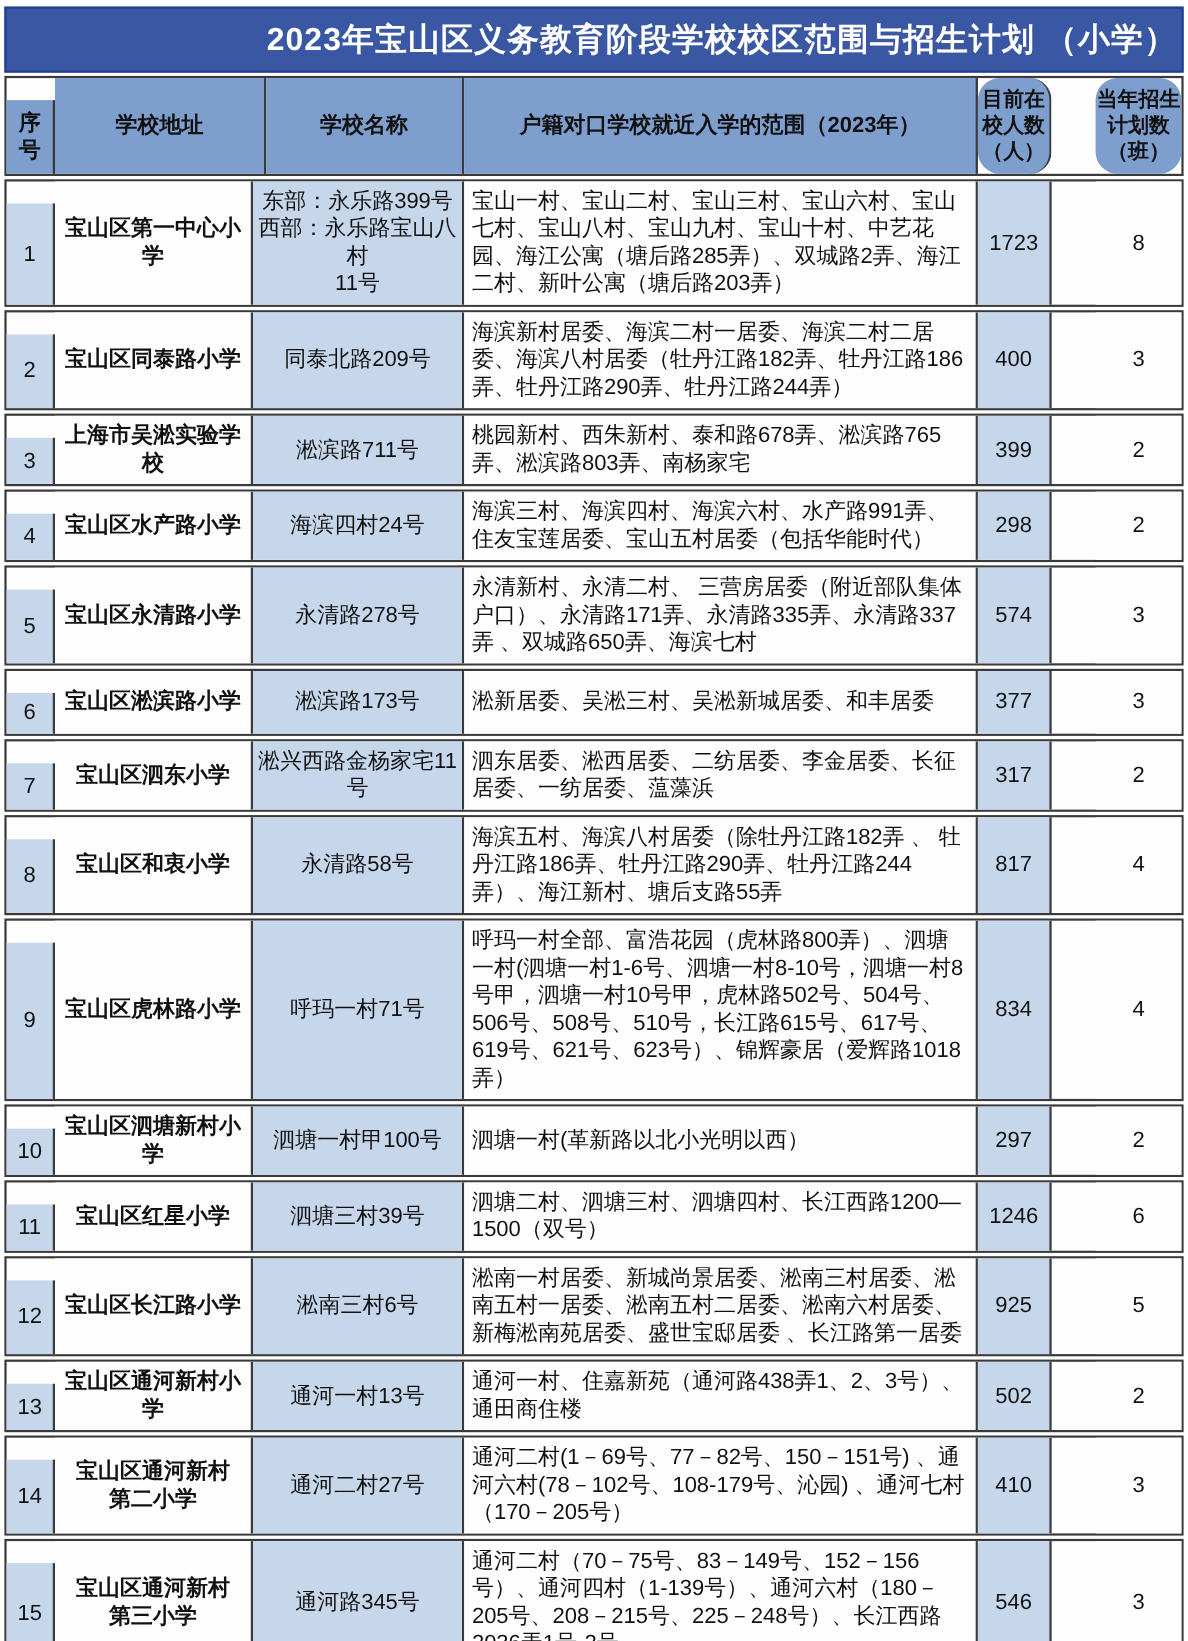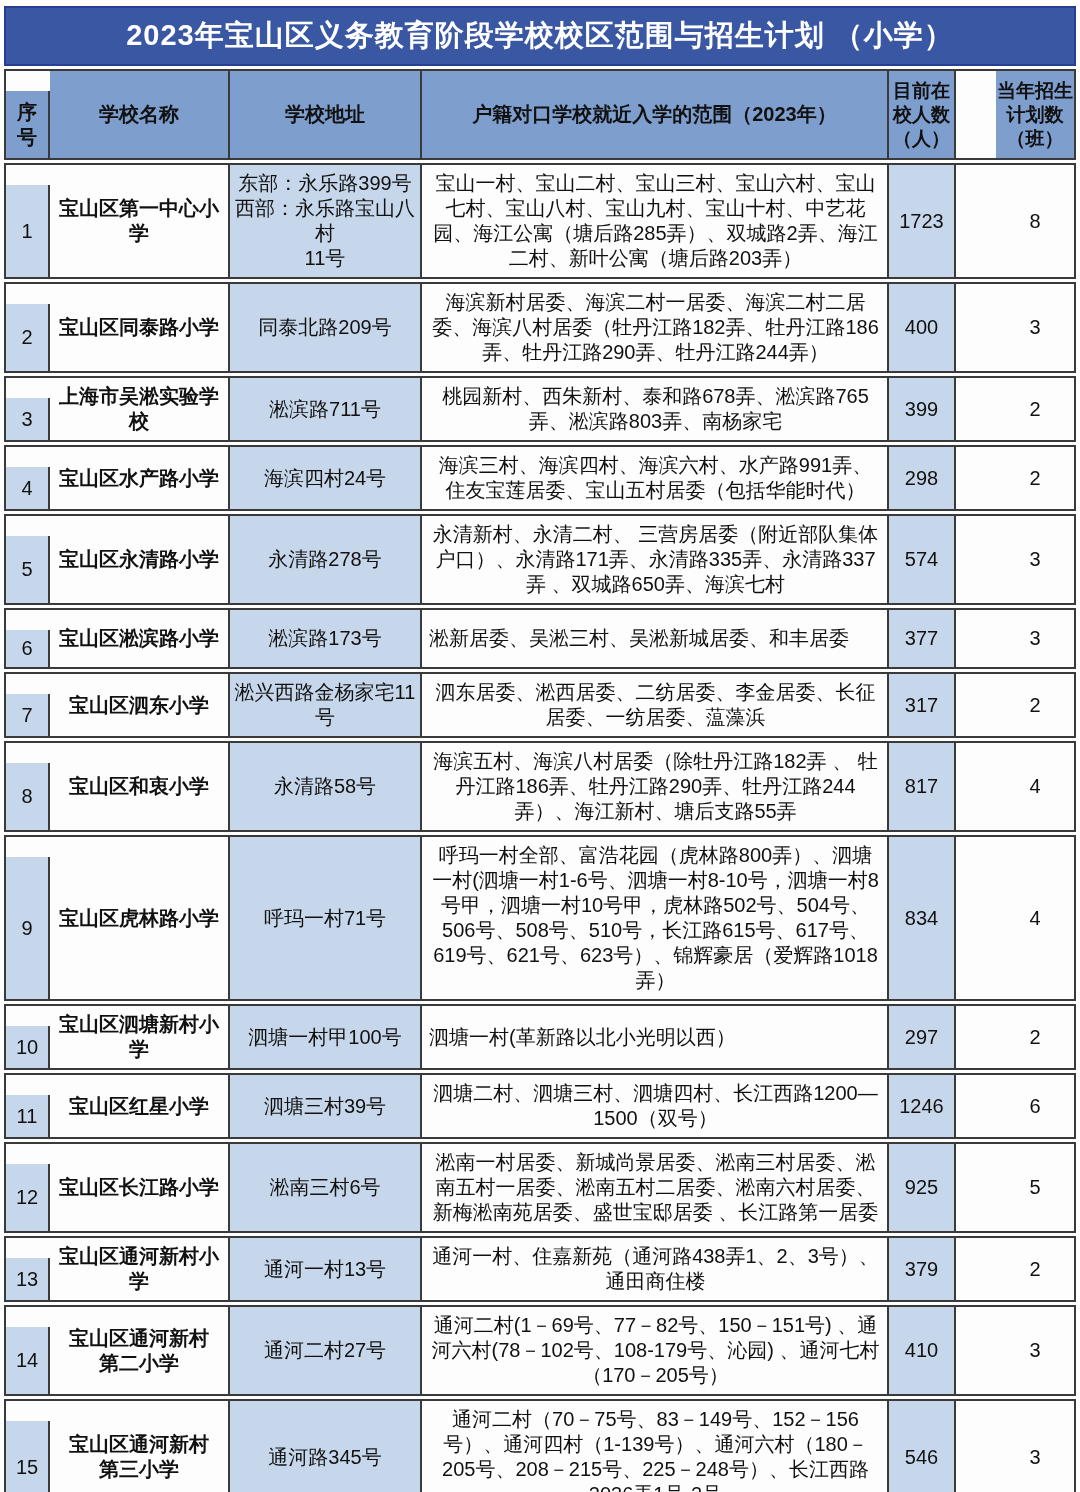--- a/index.html
+++ b/index.html
@@ -19,21 +19,21 @@
     width:1080px;height:1492px;overflow:hidden;
     font-family:"Liberation Sans","DejaVu Sans",sans-serif;
     color:var(--text);
     padding:6px 4px 0 4px;
   }
   .title-bar{
     background:var(--title_bg);
     border:2px solid var(--title_border);
     color:var(--title_text);
     font-size:29px;font-weight:bold;
-    text-align:center;
+    text-align:right;
     padding:8px 4px;
     letter-spacing:1px;
     margin-bottom:3px;
   }
   .t-row{
     display:flex;
     border:2px solid var(--border);
     margin-bottom:3px;
     background:var(--cell_white);
     align-items:stretch;
@@ -44,44 +44,44 @@
     border-right:2px solid var(--border);
     padding:6px 4px;
     font-size:20px;
     line-height:1.25;
     white-space:pre-line;
   }
   .cell:last-child{border-right:none;}
   .c0{flex:0 0 44px;margin-top:20px;}
   .c1{flex:0 0 180px;font-weight:bold;}
   .c2{flex:0 0 192px;}
-  .c3{flex:1 1 auto;justify-content:flex-start;text-align:center;padding-left:7px;padding-right:5px;}
+  .c3{flex:1 1 auto;justify-content:flex-start;text-align:left;padding-left:7px;padding-right:5px;}
   .c4{flex:0 0 67px;}
   .c5{flex:0 0 78px;margin-left:40px;}
   .t-row .c0,.t-row .c2,.t-row .c4{background:var(--cell_blue);}
   .t-row .c1,.t-row .c3,.t-row .c5{background:var(--cell_white);}
   .header-row .cell{
     background:var(--header_bg) !important;
     font-weight:bold;
     justify-content:center;text-align:center;
     font-size:20px;
     padding:8px 2px;
   }
-  .header-row .c4,.header-row .c5{font-size:19px;padding-left:1px;padding-right:1px;}
+  .header-row .c4,.header-row .c5{font-size:19px;padding-left:1px;padding-right:1px;border-radius:20px;}
 </style>
 </head>
 <body>
 
 <div class="title-bar">2023年宝山区义务教育阶段学校校区范围与招生计划 （小学）</div>
 
 <div>
   <div class="t-row header-row">
       <div class="cell c0">序号</div>
+      <div class="cell c2">学校地址</div>
       <div class="cell c1">学校名称</div>
-      <div class="cell c2">学校地址</div>
       <div class="cell c3">户籍对口学校就近入学的范围（2023年）</div>
       <div class="cell c4">目前在校人数（人）</div>
       <div class="cell c5">当年招生计划数（班）</div>
     </div>
   <div>
       <div class="t-row">
         <div class="cell c0">1</div>
         <div class="cell c1">宝山区第一中心小学</div>
         <div class="cell c2">东部：永乐路399号
 西部：永乐路宝山八村
@@ -176,21 +176,21 @@
         <div class="cell c2">淞南三村6号</div>
         <div class="cell c3">淞南一村居委、新城尚景居委、淞南三村居委、淞南五村一居委、淞南五村二居委、淞南六村居委、新梅淞南苑居委、盛世宝邸居委 、长江路第一居委</div>
         <div class="cell c4">925</div>
         <div class="cell c5">5</div>
       </div>
       <div class="t-row">
         <div class="cell c0">13</div>
         <div class="cell c1">宝山区通河新村小学</div>
         <div class="cell c2">通河一村13号</div>
         <div class="cell c3">通河一村、住嘉新苑（通河路438弄1、2、3号）、通田商住楼</div>
-        <div class="cell c4">379</div>
+        <div class="cell c4">502</div>
         <div class="cell c5">2</div>
       </div>
       <div class="t-row">
         <div class="cell c0">14</div>
         <div class="cell c1">宝山区通河新村
 第二小学</div>
         <div class="cell c2">通河二村27号</div>
         <div class="cell c3">通河二村(1－69号、77－82号、150－151号) 、通河六村(78－102号、108-179号、沁园) 、通河七村（170－205号）</div>
         <div class="cell c4">410</div>
         <div class="cell c5">3</div>

